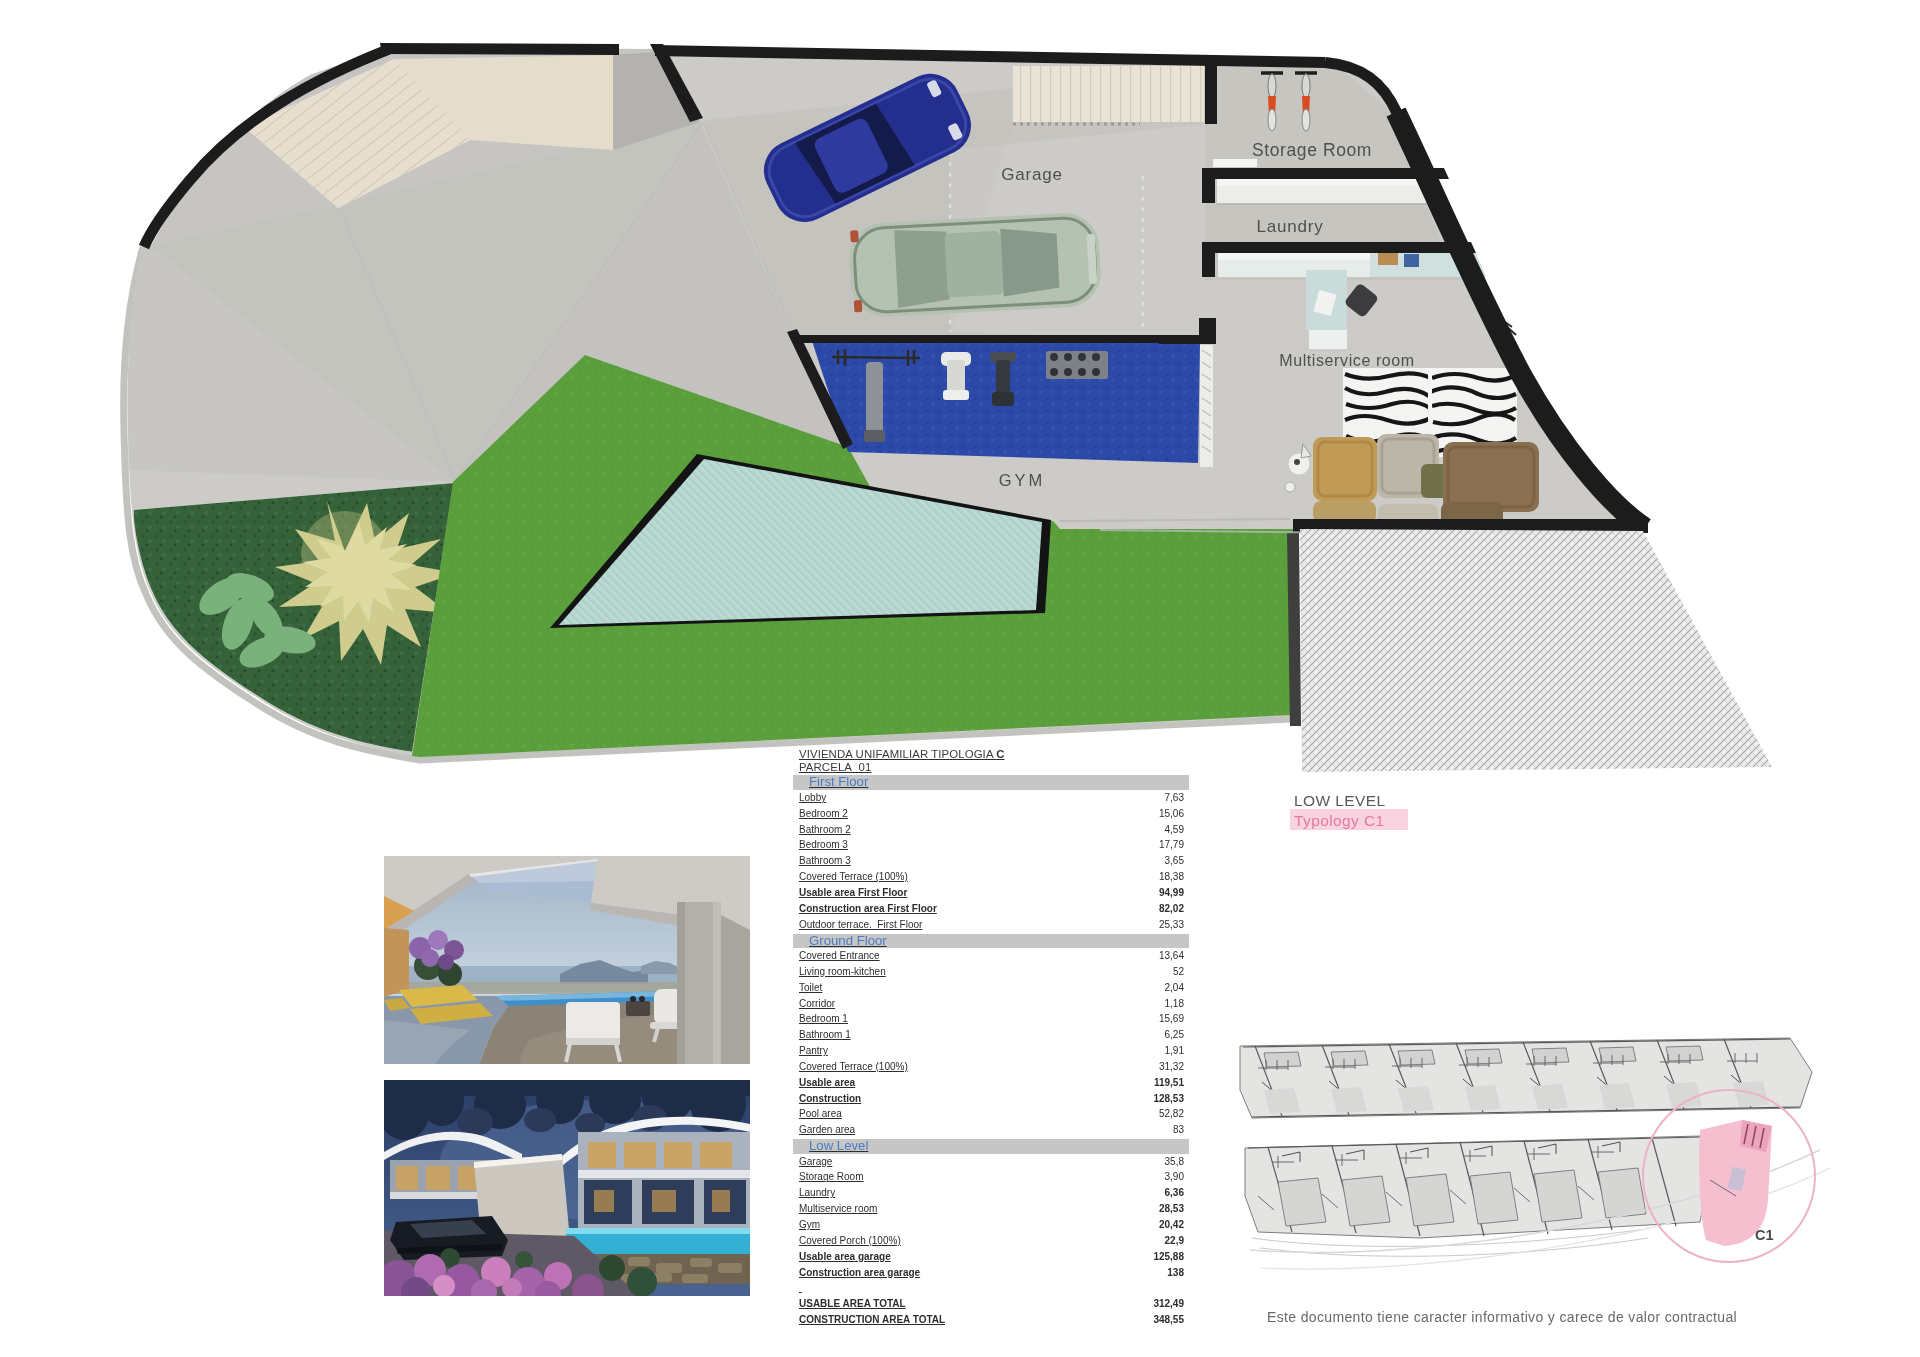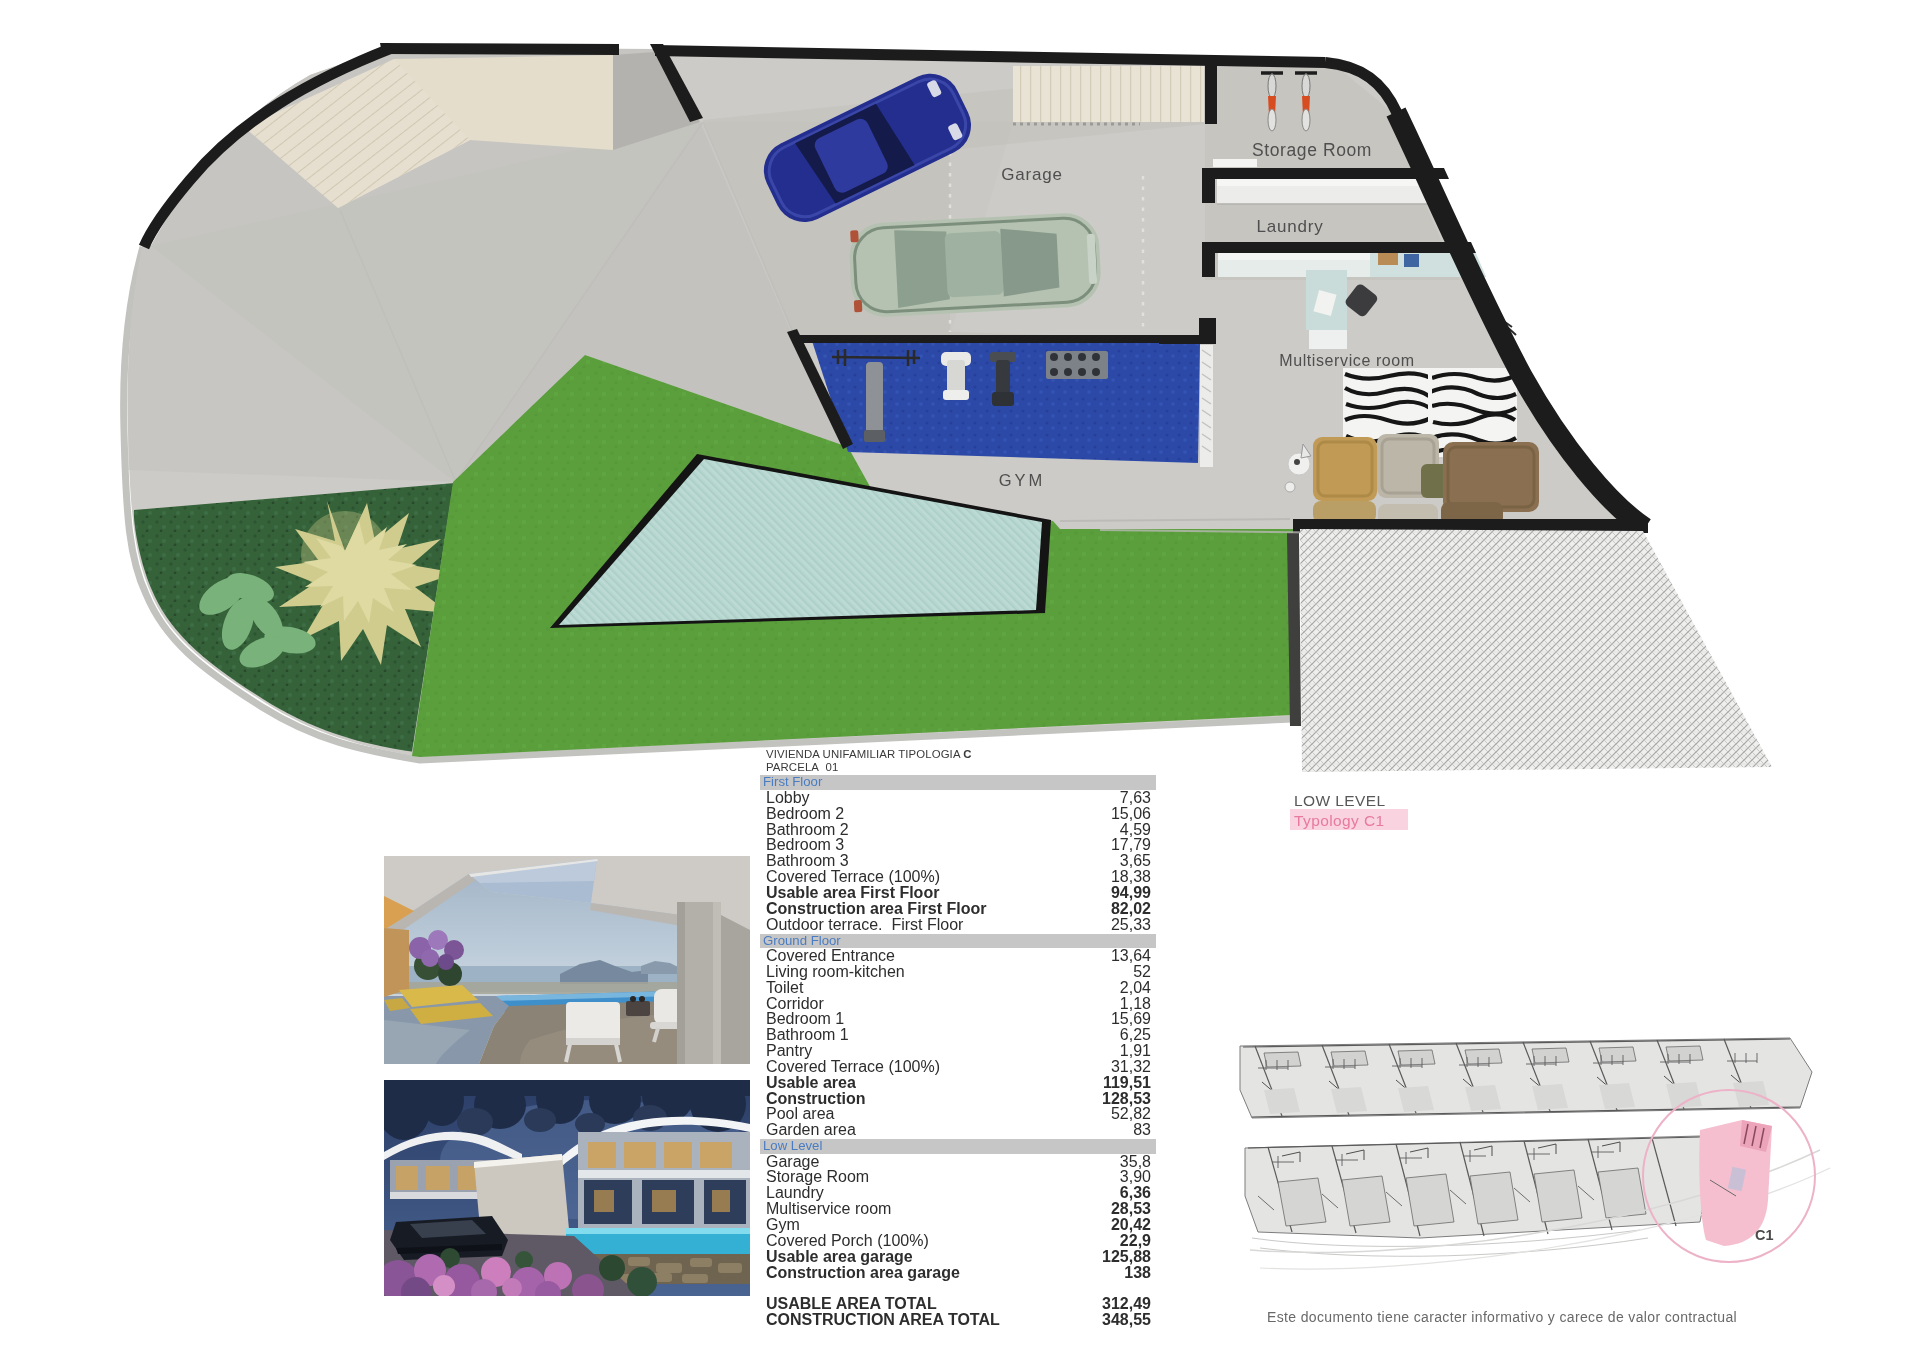--- a/index.html
+++ b/index.html
@@ -1,21 +1,21 @@
 <!DOCTYPE html>
 <html><head>
 <meta charset="utf-8">
 <style>
 html,body{margin:0;padding:0;background:#ffffff;}
 #page{position:relative;width:1920px;height:1357px;background:#ffffff;overflow:hidden;font-family:"Liberation Sans",sans-serif;}
 #plan{position:absolute;left:0;top:0;}
-.tbl{position:absolute;left:760px;top:748px;width:396px;font-family:"Liberation Sans",sans-serif;color:#2d2d2d;}
-.trow{position:relative;height:15.85px;font-size:16px;line-height:15.8px;white-space:nowrap;padding-left:6px;}
+.tbl{position:absolute;left:793px;top:748px;width:396px;font-family:"Liberation Sans",sans-serif;color:#2d2d2d;text-decoration:underline;}
+.trow{position:relative;height:15.85px;font-size:10px;line-height:15.8px;white-space:nowrap;padding-left:6px;}
 .trow .v{position:absolute;right:5px;top:0;}
-.thead{background:#c6c6c6;color:#4a7cc2;padding-left:3px;height:14.5px;line-height:14.5px;margin-top:1px;font-size:13.2px;margin-left:0;}
+.thead{background:#c6c6c6;color:#4a7cc2;padding-left:16px;height:14.5px;line-height:14.5px;margin-top:1px;font-size:13.2px;margin-left:0;}
 .b{font-weight:bold;}
 .title1{font-size:11.4px;letter-spacing:.1px;color:#3a3a3a;line-height:13.2px;padding-left:6px;}
 </style>
 </head>
 <body>
 <div id="page">
 <svg id="plan" width="1920" height="1357" viewBox="0 0 1920 1357">
 <defs>
 <pattern id="poolhatch" width="6" height="6" patternUnits="userSpaceOnUse" patternTransform="rotate(45)">
   <rect width="6" height="6" fill="#b5d6cf"></rect>

